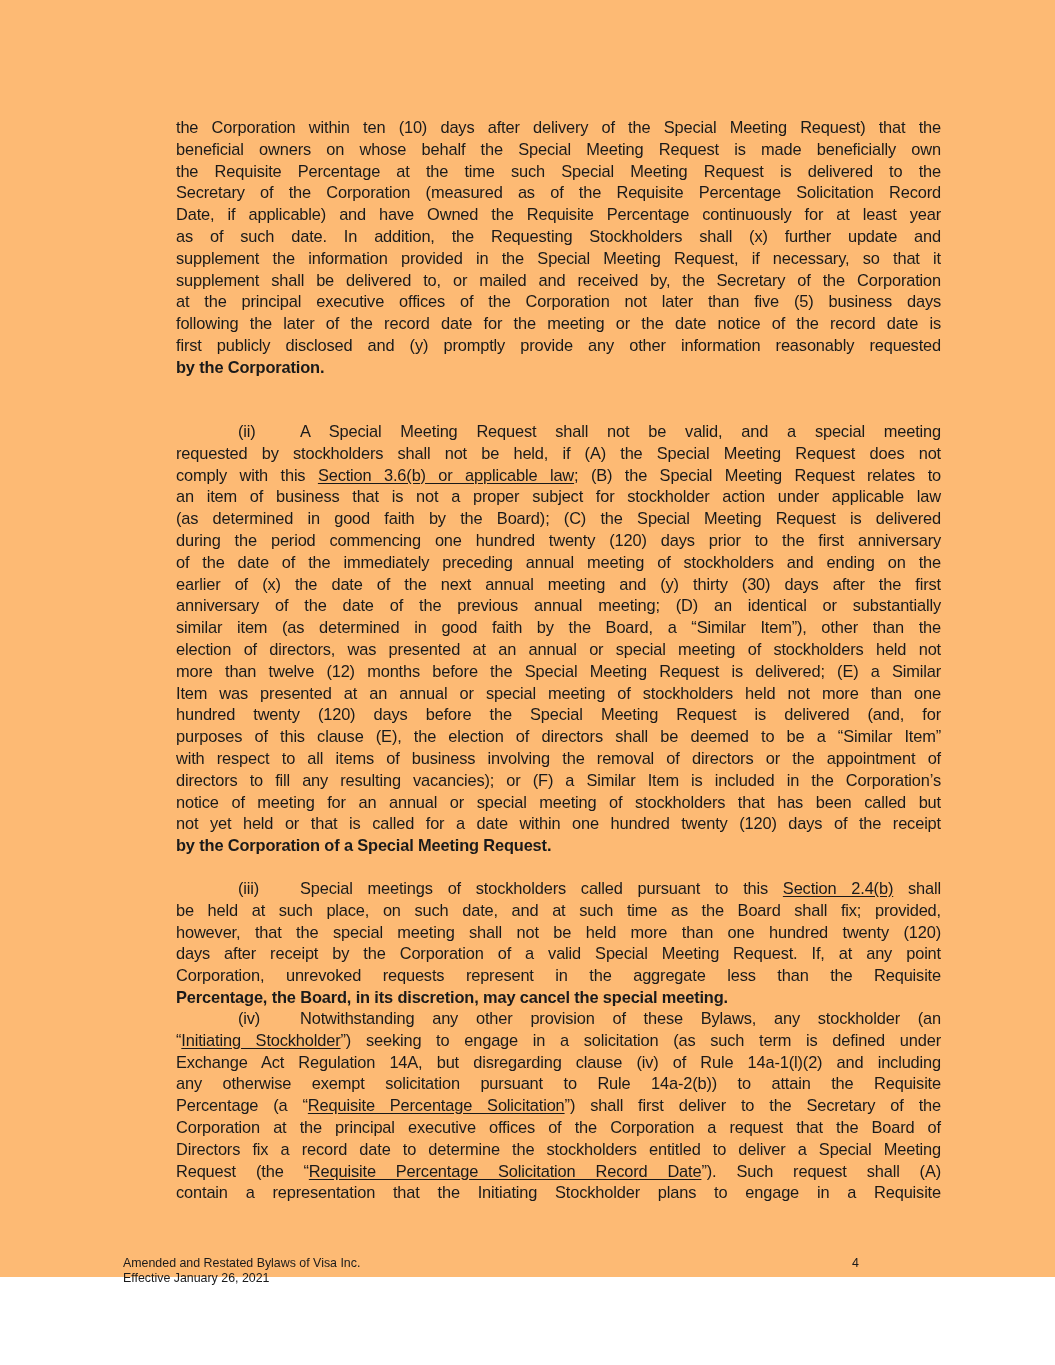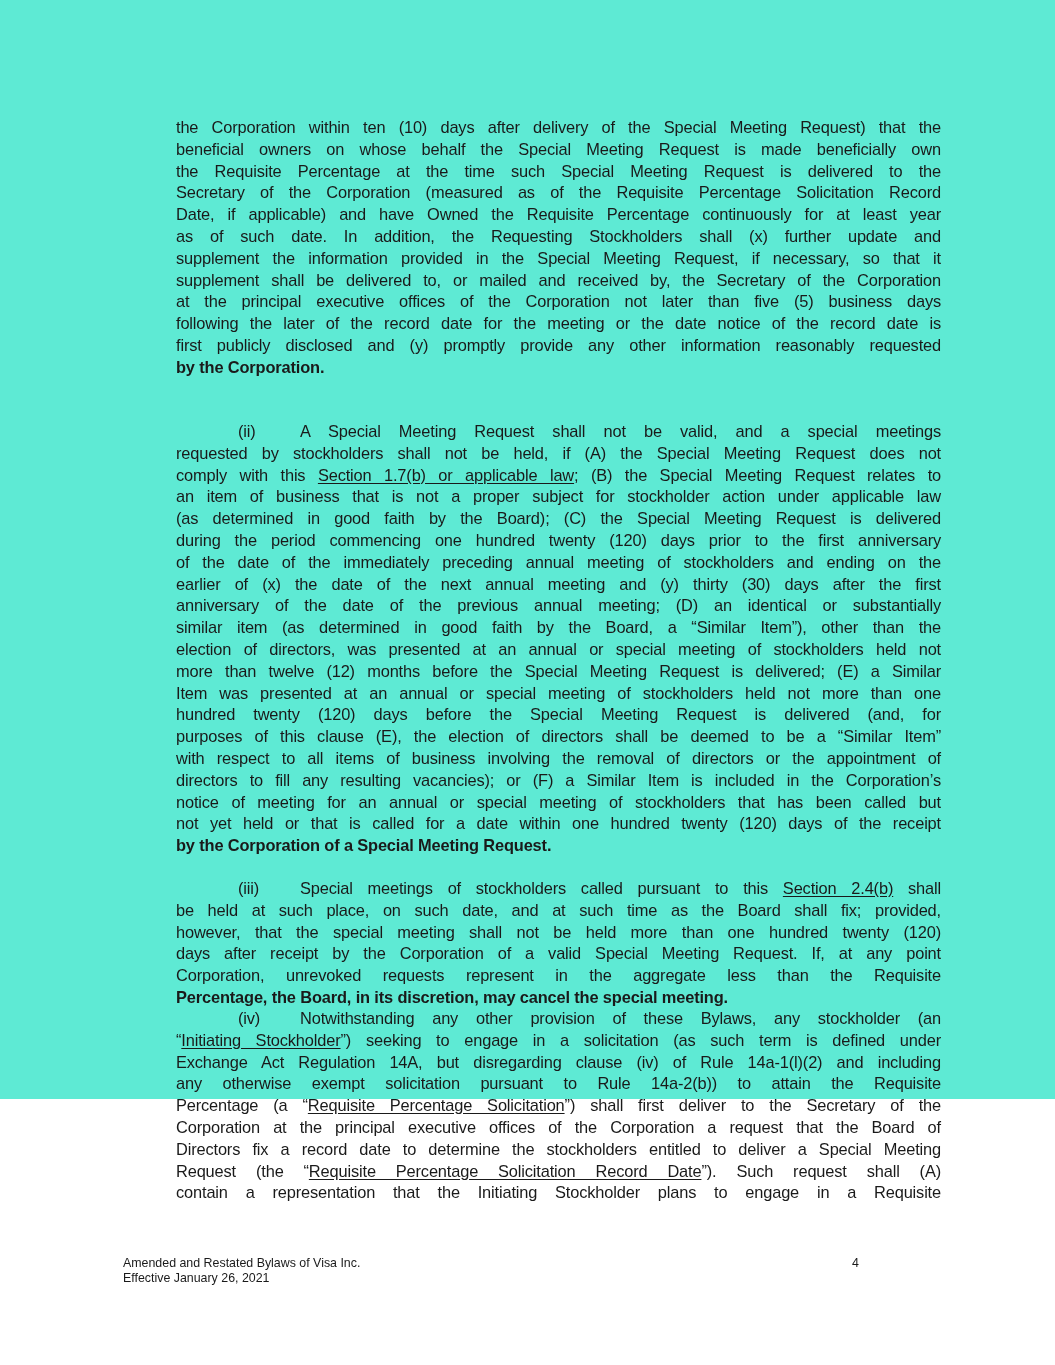--- a/index.html
+++ b/index.html
@@ -1,18 +1,18 @@
 <!DOCTYPE html>
 <html><head>
 <meta charset="utf-8">
 <style>
   html, body { margin: 0; padding: 0; background: #ffffff; }
   body { width: 1055px; height: 1365px; position: relative; overflow: hidden;
          font-family: "Liberation Sans", sans-serif; color: #1a1a1a; }
-  .page { position: absolute; left: 0; top: 0; width: 1055px; height: 1099px; background: #5eead4; }
+  .page { position: absolute; left: 0; top: 0; width: 1055px; height: 1277px; background: #fdba74; }
   .para { position: absolute; left: 176px; width: 765px; }
   .line { height: 21.8px; line-height: 21.8px; font-size: 16.4px; white-space: nowrap;
           text-align: justify; text-align-last: justify; letter-spacing: -0.15px; }
   .line.last { text-align-last: left; font-weight: bold; }
   .line.indent { padding-left: 62px; box-sizing: border-box; }
   .num { display: inline-block; width: 62px; }
   u { text-decoration: underline; text-underline-offset: 2px; }
   .footer { position: absolute; left: 123px; top: 1256px; font-size: 12.4px; line-height: 15px; color: #1a1a1a; }
   .pagenum { position: absolute; left: 852px; top: 1256px; font-size: 12.4px; line-height: 15px; }
 </style>
@@ -30,23 +30,23 @@
     <div class="line">as of such date. In addition, the Requesting Stockholders shall (x) further update and</div>
     <div class="line">supplement the information provided in the Special Meeting Request, if necessary, so that it</div>
     <div class="line">supplement shall be delivered to, or mailed and received by, the Secretary of the Corporation</div>
     <div class="line">at the principal executive offices of the Corporation not later than five (5) business days</div>
     <div class="line">following the later of the record date for the meeting or the date notice of the record date is</div>
     <div class="line">first publicly disclosed and (y) promptly provide any other information reasonably requested</div>
     <div class="line last">by the Corporation.</div>
   </div>
 
   <div class="para" style="top:421px;">
-    <div class="line indent"><span class="num">(ii)</span><span>A Special Meeting Request shall not be valid, and a special meetings</span></div>
+    <div class="line indent"><span class="num">(ii)</span><span>A Special Meeting Request shall not be valid, and a special meeting</span></div>
     <div class="line">requested by stockholders shall not be held, if (A) the Special Meeting Request does not</div>
-    <div class="line"><span>comply with this </span><u>Section 1.7(b) or applicable law</u><span>; (B) the Special Meeting Request relates to</span></div>
+    <div class="line"><span>comply with this </span><u>Section 3.6(b) or applicable law</u><span>; (B) the Special Meeting Request relates to</span></div>
     <div class="line">an item of business that is not a proper subject for stockholder action under applicable law</div>
     <div class="line">(as determined in good faith by the Board); (C) the Special Meeting Request is delivered</div>
     <div class="line">during the period commencing one hundred twenty (120) days prior to the first anniversary</div>
     <div class="line">of the date of the immediately preceding annual meeting of stockholders and ending on the</div>
     <div class="line">earlier of (x) the date of the next annual meeting and (y) thirty (30) days after the first</div>
     <div class="line">anniversary of the date of the previous annual meeting; (D) an identical or substantially</div>
     <div class="line">similar item (as determined in good faith by the Board, a “Similar Item”), other than the</div>
     <div class="line">election of directors, was presented at an annual or special meeting of stockholders held not</div>
     <div class="line">more than twelve (12) months before the Special Meeting Request is delivered; (E) a Similar</div>
     <div class="line">Item was presented at an annual or special meeting of stockholders held not more than one</div>

